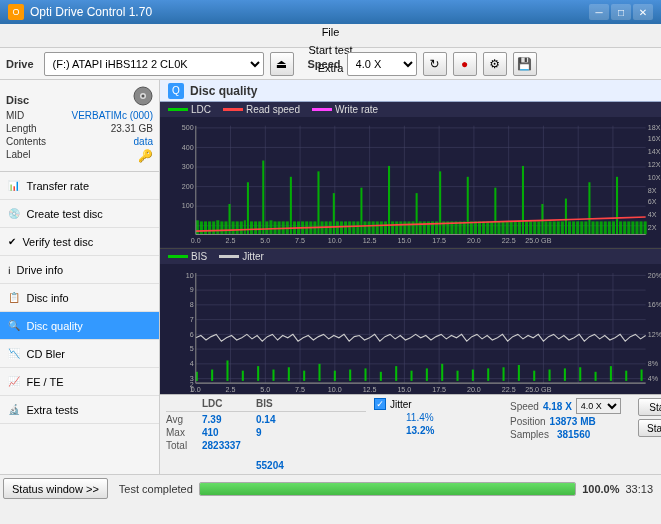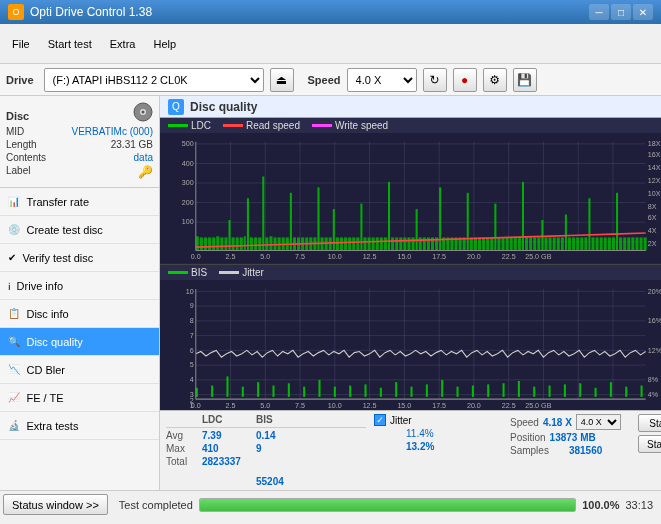--- a/index.html
+++ b/index.html
@@ -6,21 +6,21 @@
     body { font-family: 'Segoe UI', Tahoma, Geneva, Verdana, sans-serif; font-size: 11px; background: #f0f0f0; width: 661px; height: 524px; overflow: hidden; }
     
     
     .title-bar { background: linear-gradient(to bottom, #4a90d9, #2c6fad); color: white; height: 24px; display: flex; align-items: center; justify-content: space-between; padding: 0 8px; font-size: 12px; }
     .title-bar-left { display: flex; align-items: center; gap: 6px; }
     .title-bar-icon { width: 16px; height: 16px; background: #ff9900; border-radius: 2px; display: flex; align-items: center; justify-content: center; font-size: 9px; }
     .title-bar-controls { display: flex; gap: 2px; }
     .title-btn { width: 20px; height: 16px; background: rgba(255,255,255,0.2); border: none; color: white; cursor: pointer; font-size: 10px; display: flex; align-items: center; justify-content: center; border-radius: 2px; }
 
     
-    .menu-bar { background: #f0f0f0; border-bottom: 1px solid #ccc; height: 40px; display: flex; align-items: center; padding: 0 4px; gap: 2px; }
+    .menu-bar { background: #f0f0f0; border-bottom: 1px solid #ccc; height: 24px; display: flex; align-items: center; padding: 0 4px; gap: 2px; flex-direction: column; }
     .menu-item { padding: 2px 8px; cursor: pointer; font-size: 11px; border-radius: 2px; }
 
     
     .toolbar { background: #f5f5f5; border-bottom: 1px solid #ccc; height: 32px; display: flex; align-items: center; padding: 0 6px; gap: 6px; }
     .toolbar-label { font-size: 11px; font-weight: bold; color: #333; margin-right: 4px; }
     .drive-select { height: 24px; font-size: 11px; border: 1px solid #999; background: white; padding: 0 4px; min-width: 220px; border-radius: 2px; }
     .toolbar-btn { height: 24px; width: 24px; border: 1px solid #999; background: linear-gradient(to bottom, #fff, #e0e0e0); cursor: pointer; border-radius: 2px; display: flex; align-items: center; justify-content: center; font-size: 12px; }
     .speed-label { font-size: 11px; font-weight: bold; color: #333; margin-left: 8px; }
     .speed-select { height: 24px; font-size: 11px; border: 1px solid #999; background: white; padding: 0 4px; width: 70px; border-radius: 2px; }
 
@@ -67,21 +67,21 @@
     
     .results-area { background: #f0f0f0; border-top: 1px solid #bbb; padding: 3px 6px; display: flex; gap: 8px; }
     .action-btn { height: 18px; padding: 0 8px; font-size: 10px; border: 1px solid #999; background: linear-gradient(to bottom, #fff, #e0e0e0); cursor: pointer; border-radius: 2px; white-space: nowrap; }
   </style>
 </head>
 <body>
 
 <div class="title-bar">
   <div class="title-bar-left">
     <div class="title-bar-icon">O</div>
-    <span>Opti Drive Control 1.38</span>
+    <span>Opti Drive Control 1.70</span>
   </div>
   <div class="title-bar-controls">
     <button class="title-btn">─</button>
     <button class="title-btn">□</button>
     <button class="title-btn close">✕</button>
   </div>
 </div>
 
 <div class="menu-bar">
   <span class="menu-item">File</span>
@@ -190,21 +190,21 @@
           <div class="legend-item">
             <div class="legend-color" style="background:#00cc00;"></div>
             <span>LDC</span>
           </div>
           <div class="legend-item">
             <div class="legend-color" style="background:#ff4444;"></div>
             <span>Read speed</span>
           </div>
           <div class="legend-item">
             <div class="legend-color" style="background:#ff44ff;"></div>
-            <span>Write speed</span>
+            <span>Write rate</span>
           </div>
         </div>
         <div style="flex:1; position:relative;">
           <svg width="100%" height="100%" viewBox="0 0 490 120" preserveAspectRatio="none">
 
             <rect width="490" height="120" fill="#1e1e3a"></rect>
 
             <line x1="35" y1="10" x2="475" y2="10" stroke="#444466" stroke-width="0.5"></line>
             <line x1="35" y1="28" x2="475" y2="28" stroke="#444466" stroke-width="0.5"></line>
             <line x1="35" y1="46" x2="475" y2="46" stroke="#444466" stroke-width="0.5"></line>
@@ -527,21 +527,21 @@
           <span style="color:#555;">Speed</span>
           <span style="color:#0066cc; font-weight:bold;">4.18 X</span>
           <select style="height:16px; font-size:9px; border:1px solid #999; width:45px;">
             <option>4.0 X</option>
           </select>
         </div>
         <div style="display:flex; gap:4px; align-items:center; font-size:10px;">
           <span style="color:#555;">Position</span>
           <span style="color:#0066cc; font-weight:bold;">13873 MB</span>
         </div>
-        <div style="display:flex; gap:20px; align-items:center; font-size:10px;">
+        <div style="display:flex; gap:8px; align-items:center; font-size:10px;">
           <span style="color:#555;">Samples</span>
           <span style="color:#0066cc; font-weight:bold;">381560</span>
         </div>
       </div>
 
       <div style="display:flex; flex-direction:column; gap:3px; margin-left:auto;">
         <button class="action-btn">Start full</button>
         <button class="action-btn">Start part</button>
       </div>
     </div>

